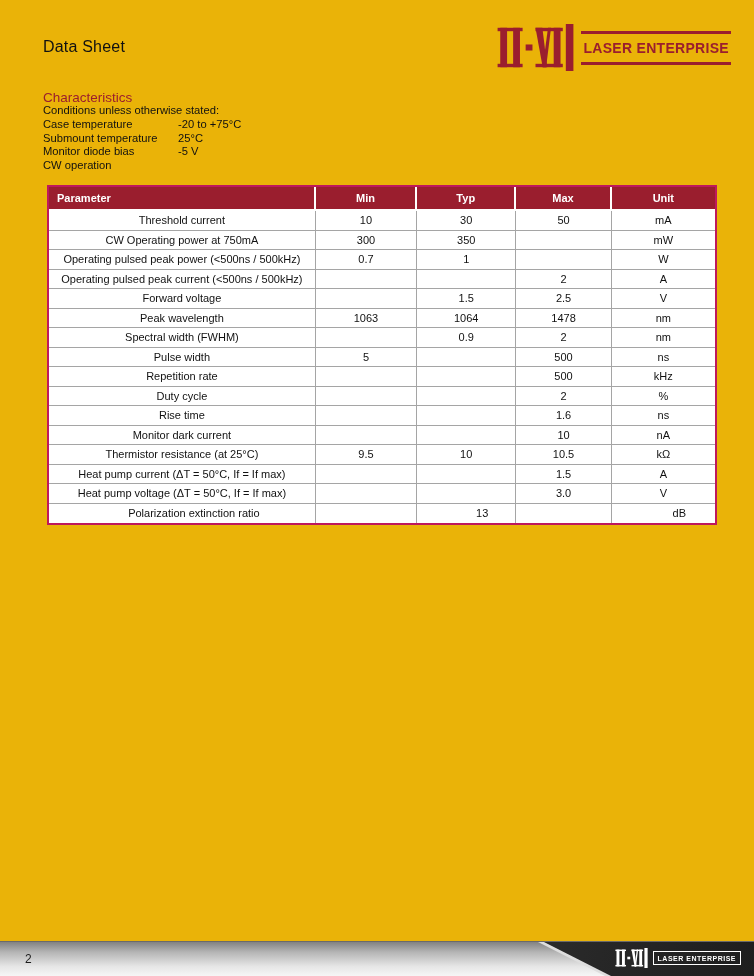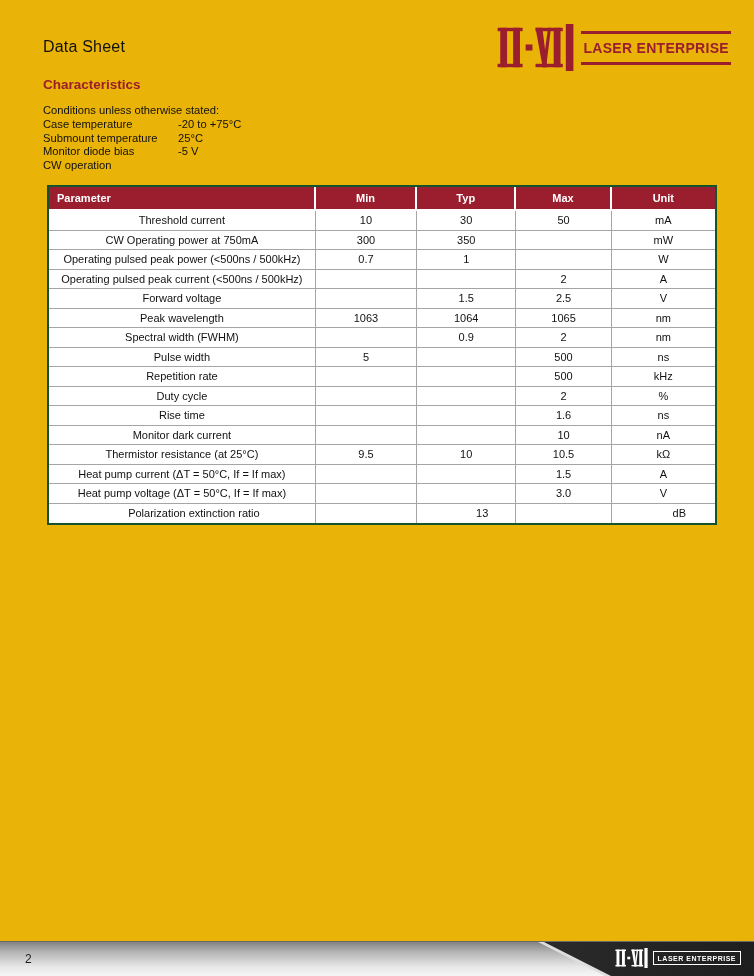--- a/index.html
+++ b/index.html
@@ -8,32 +8,32 @@
   .page { position:relative; width:754px; height:976px; background:#eab308; }
 
   
   .doc-title { position:absolute; left:43px; top:38px; font-size:16px; color:#111;
     font-weight:normal; letter-spacing:0.2px; }
   .logo-top { position:absolute; top:24px; right:23px; display:flex; align-items:center; gap:7px; }
   .logo-top svg { color:#9A1E2E; display:block; }
   .logo-top .wordmark { color:#9A1E2E; border-top:3px solid #9A1E2E; border-bottom:3px solid #9A1E2E;
     padding:6px 2px; font-size:14px; font-weight:bold; letter-spacing:0.3px; white-space:nowrap; }
 
-  .section-heading { position:absolute; left:43px; top:77px; font-size:13.5px; font-weight:bold;
+  .section-heading { position:absolute; left:43px; top:90px; font-size:13.5px; font-weight:normal;
     color:#9A1E2E; }
 
   
   .conditions { position:absolute; left:43px; top:104px; font-size:11.2px; color:#111;
     line-height:13.8px; }
   .cond-row { display:flex;align-items:flex-end; }
   .cond-label { width:135px; }
 
   
   .char-table { position:absolute; left:47px; top:185px; width:670px;
-    border-collapse:separate; border-spacing:0; border:2px solid #14532d; table-layout:fixed; }
+    border-collapse:separate; border-spacing:0; border:2px solid #be185d; table-layout:fixed; }
   .char-table col.c-param { width:266px; }
   .char-table col.c-min { width:101px; }
   .char-table col.c-typ { width:99px; }
   .char-table col.c-max { width:95px; }
   .char-table col.c-unit { width:103px; }
   .char-table th { background:#9A1E2E; color:#fff; font-size:11px; font-weight:bold;
     height:24px; border-right:2px solid #fff; border-bottom:2px solid #fff;
     text-align:center; vertical-align:middle; }
   .char-table th.param { text-align:left; padding-left:8px; }
   .char-table th:last-child { border-right:none; }
@@ -159,21 +159,21 @@
           <td class="param">Forward voltage</td>
           <td></td>
           <td>1.5</td>
           <td>2.5</td>
           <td>V</td>
         </tr>
         <tr>
           <td class="param">Peak wavelength</td>
           <td>1063</td>
           <td>1064</td>
-          <td>1065</td>
+          <td>1478</td>
           <td>nm</td>
         </tr>
         <tr>
           <td class="param">Spectral width (FWHM)</td>
           <td></td>
           <td>0.9</td>
           <td>2</td>
           <td>nm</td>
         </tr>
         <tr>

